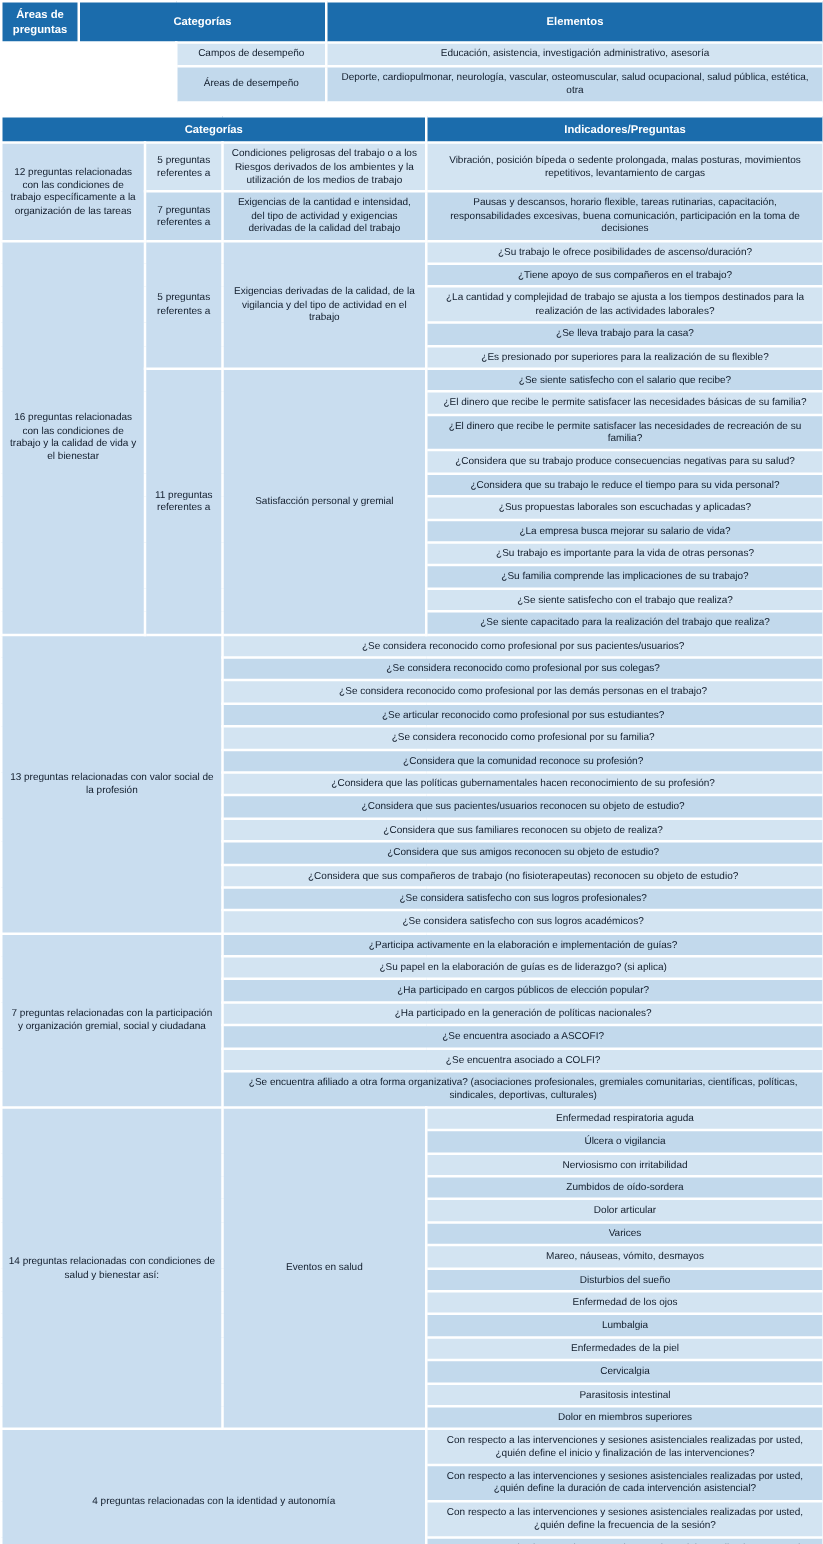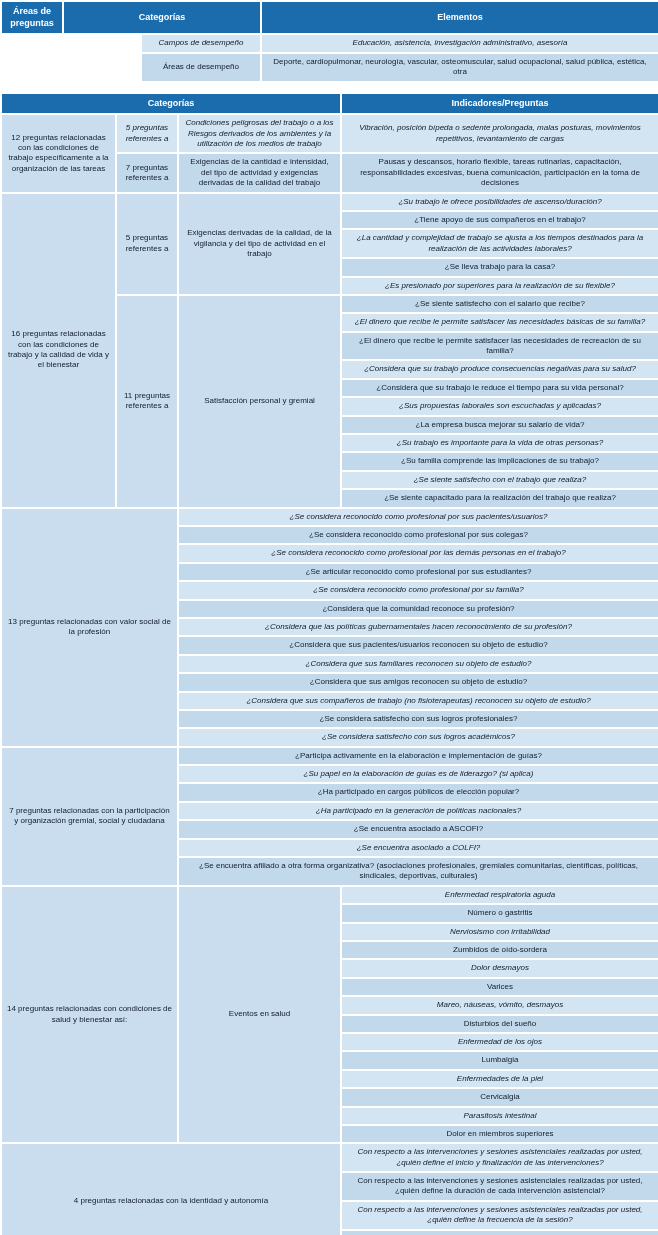--- a/index.html
+++ b/index.html
@@ -31,21 +31,21 @@
     line-height:1.3;
     word-wrap:break-word;
   }
   th{
     background:var(--header-bg);
     color:var(--header-text);
     font-weight:bold;
     font-size:9px;
     padding:4px 4px;
   }
-  tr.row-light td.qcell{background:var(--row-light);font-style:italic;}
+  tr.row-light td.qcell{background:var(--row-light);}
   tr.row-dark  td.qcell{background:var(--row-dark);}
   td.span-cell{background:var(--span-bg);}
   td.empty-cell{background:#ffffff;}
   .gap{height:9px;}
 </style>
 </head>
 <body>
 
 <table>
   <colgroup>
@@ -173,21 +173,21 @@
       <tr class="row-dark">
         <td colspan="2" class="qcell">¿Considera que la comunidad reconoce su profesión?</td>
       </tr>
       <tr class="row-light">
         <td colspan="2" class="qcell">¿Considera que las políticas gubernamentales hacen reconocimiento de su profesión?</td>
       </tr>
       <tr class="row-dark">
         <td colspan="2" class="qcell">¿Considera que sus pacientes/usuarios reconocen su objeto de estudio?</td>
       </tr>
       <tr class="row-light">
-        <td colspan="2" class="qcell">¿Considera que sus familiares reconocen su objeto de estudio?</td>
+        <td colspan="2" class="qcell">¿Considera que sus familiares reconocen su objeto de realiza?</td>
       </tr>
       <tr class="row-dark">
         <td colspan="2" class="qcell">¿Considera que sus amigos reconocen su objeto de estudio?</td>
       </tr>
       <tr class="row-light">
         <td colspan="2" class="qcell">¿Considera que sus compañeros de trabajo (no fisioterapeutas) reconocen su objeto de estudio?</td>
       </tr>
       <tr class="row-dark">
         <td colspan="2" class="qcell">¿Se considera satisfecho con sus logros profesionales?</td>
       </tr>
@@ -215,30 +215,30 @@
       </tr>
       <tr class="row-dark">
         <td colspan="2" class="qcell">¿Se encuentra afiliado a otra forma organizativa? (asociaciones profesionales, gremiales comunitarias, científicas, políticas, sindicales, deportivas, culturales)</td>
       </tr>
       <tr class="row-light">
         <td rowspan="14" colspan="2" class="span-cell">14 preguntas relacionadas con condiciones de salud y bienestar así:</td>
         <td rowspan="14" class="span-cell">Eventos en salud</td>
         <td class="qcell">Enfermedad respiratoria aguda</td>
       </tr>
       <tr class="row-dark">
-        <td class="qcell">Número o gastritis</td>
+        <td class="qcell">Úlcera o vigilancia</td>
       </tr>
       <tr class="row-light">
         <td class="qcell">Nerviosismo con irritabilidad</td>
       </tr>
       <tr class="row-dark">
         <td class="qcell">Zumbidos de oído-sordera</td>
       </tr>
       <tr class="row-light">
-        <td class="qcell">Dolor desmayos</td>
+        <td class="qcell">Dolor articular</td>
       </tr>
       <tr class="row-dark">
         <td class="qcell">Varices</td>
       </tr>
       <tr class="row-light">
         <td class="qcell">Mareo, náuseas, vómito, desmayos</td>
       </tr>
       <tr class="row-dark">
         <td class="qcell">Disturbios del sueño</td>
       </tr>

